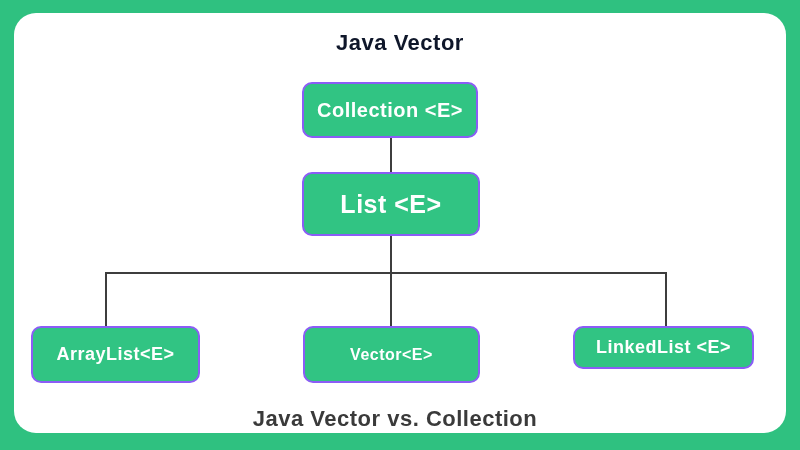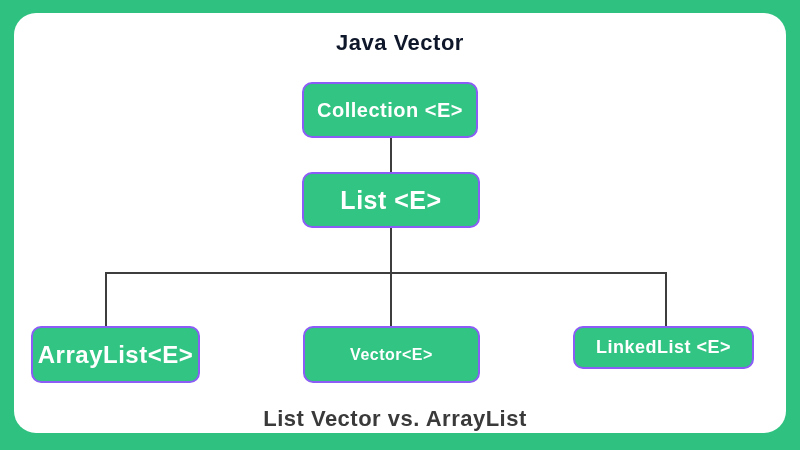--- a/index.html
+++ b/index.html
@@ -56,22 +56,22 @@
     border-radius: 10px;
     color: #ffffff;
     font-weight: bold;
     display: flex;
     align-items: center;
     justify-content: center;
     box-sizing: border-box;
     letter-spacing: 0.5px;
   }
   .node-collection { left: 302px; top: 82px;  width: 176px; height: 56px; font-size: 20px; }
-  .node-list       { left: 302px; top: 172px; width: 178px; height: 56px; font-size: 25px; }
-  .node-arraylist  { left: 31px;  top: 326px; width: 169px; height: 57px; font-size: 24px; }
+  .node-list       { left: 302px; top: 172px; width: 178px; height: 64px; font-size: 25px; }
+  .node-arraylist  { left: 31px;  top: 326px; width: 169px; height: 57px; font-size: 18px; }
   .node-vector     { left: 303px; top: 326px; width: 177px; height: 57px; font-size: 16px; }
   .node-linkedlist { left: 573px; top: 326px; width: 181px; height: 43px; font-size: 18px; }
   .line {
     position: absolute;
     background: #3d3d3d;
   }
   .line-collection-to-list { left: 390px; top: 138px; width: 2px;   height: 34px; }
   .line-list-down          { left: 390px; top: 228px; width: 2px;   height: 98px; }
   .line-horizontal         { left: 105px; top: 272px; width: 562px; height: 2px;  }
   .line-drop-left          { left: 105px; top: 272px; width: 2px;   height: 54px; }
@@ -104,14 +104,14 @@
   </div>
 
   <div class="node node-vector">
     <span>Vector&lt;E&gt;</span>
   </div>
 
   <div class="node node-linkedlist">
     <span>LinkedList &lt;E&gt;</span>
   </div>
 
-  <div class="diagram-caption">List Vector vs. ArrayList</div>
+  <div class="diagram-caption">Java Vector vs. Collection</div>
 </div>
 
 </body></html>

